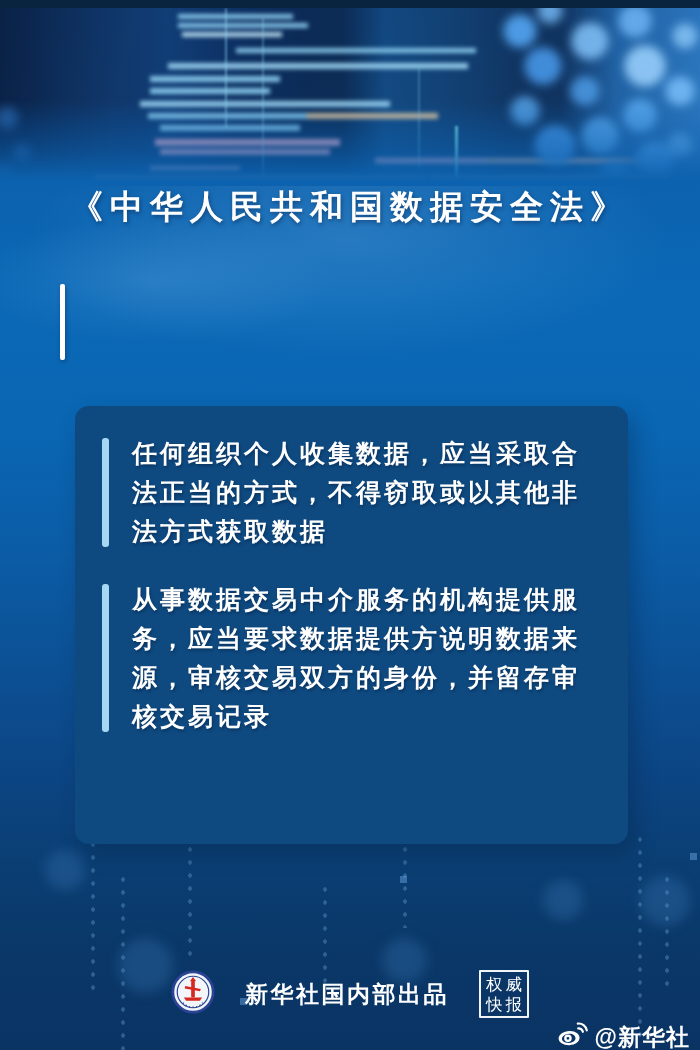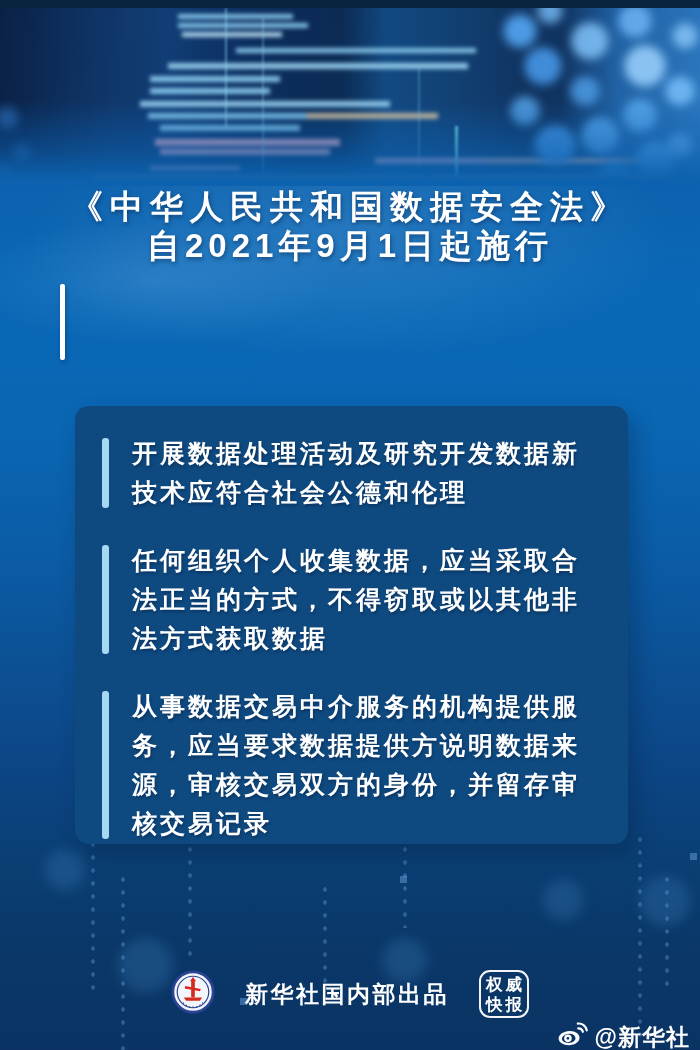--- a/index.html
+++ b/index.html
@@ -87,23 +87,23 @@
   .item p{margin:0;width:452px;font-size:25px;font-weight:600;line-height:39px;letter-spacing:3px;
     word-break:break-all;text-shadow:1px 2px 3px rgba(4,25,55,.45);}
   
   .deco{position:absolute;left:0;top:780px;width:700px;height:270px;z-index:1;pointer-events:none;}
   .bin-col{position:absolute;width:10px;background-image:radial-gradient(rgba(120,180,230,.33) 1.5px, rgba(120,180,230,0) 2px);background-size:10px 13px;}
   .soft-dot{position:absolute;border-radius:50%;background:rgba(70,140,205,.25);filter:blur(6px);}
   .sq{position:absolute;width:7px;height:7px;background:rgba(110,170,230,.45);}
   
   .footer{position:absolute;top:962px;left:0;width:100%;display:flex;align-items:center;justify-content:center;gap:30px;z-index:3;}
   .publisher{font-size:23px;font-weight:700;letter-spacing:2.5px;}
-  .badge{width:46px;height:44px;border:2px solid rgba(255,255,255,.95);border-radius:11px;
+  .badge{width:46px;height:44px;border:2px solid rgba(255,255,255,.95);border-radius:1px;
     display:flex;flex-direction:column;align-items:center;justify-content:center;
-    font-size:16.5px;font-weight:700;line-height:20px;letter-spacing:3px;text-indent:3px;}
+    font-size:16.5px;font-weight:400;line-height:20px;letter-spacing:3px;text-indent:3px;}
   
   .watermark{position:absolute;right:10px;bottom:4px;display:flex;align-items:center;gap:7px;z-index:3;
     font-size:23px;font-weight:700;letter-spacing:1px;}
 </style>
 </head>
 <body>
 
 <div class="poster">
 
   <div class="hero">
@@ -111,32 +111,27 @@
     <div class="stripes"></div>
     <div class="code-lines"></div>
     <div class="vlines"></div>
     <div class="bokeh"></div>
     <div class="bokeh-left"></div>
     <div class="hero-fade"></div>
   </div>
 
   <div class="top-title">
     <div class="tt-line1">《中华人民共和国数据安全法》</div>
-    <div class="tt-line2">自2021年9月1日起施行</div>
   </div>
 
   <div class="headline">
     <div class="headline-divider"></div>
   </div>
 
   <div class="card">
-    <div class="item">
-      <span class="bar"></span>
-      <p>开展数据处理活动及研究开发数据新技术应符合社会公德和伦理</p>
-    </div>
     <div class="item">
       <span class="bar"></span>
       <p>任何组织个人收集数据，应当采取合法正当的方式，不得窃取或以其他非法方式获取数据</p>
     </div>
     <div class="item">
       <span class="bar"></span>
       <p>从事数据交易中介服务的机构提供服务，应当要求数据提供方说明数据来源，审核交易双方的身份，并留存审核交易记录</p>
     </div>
   </div>
 

